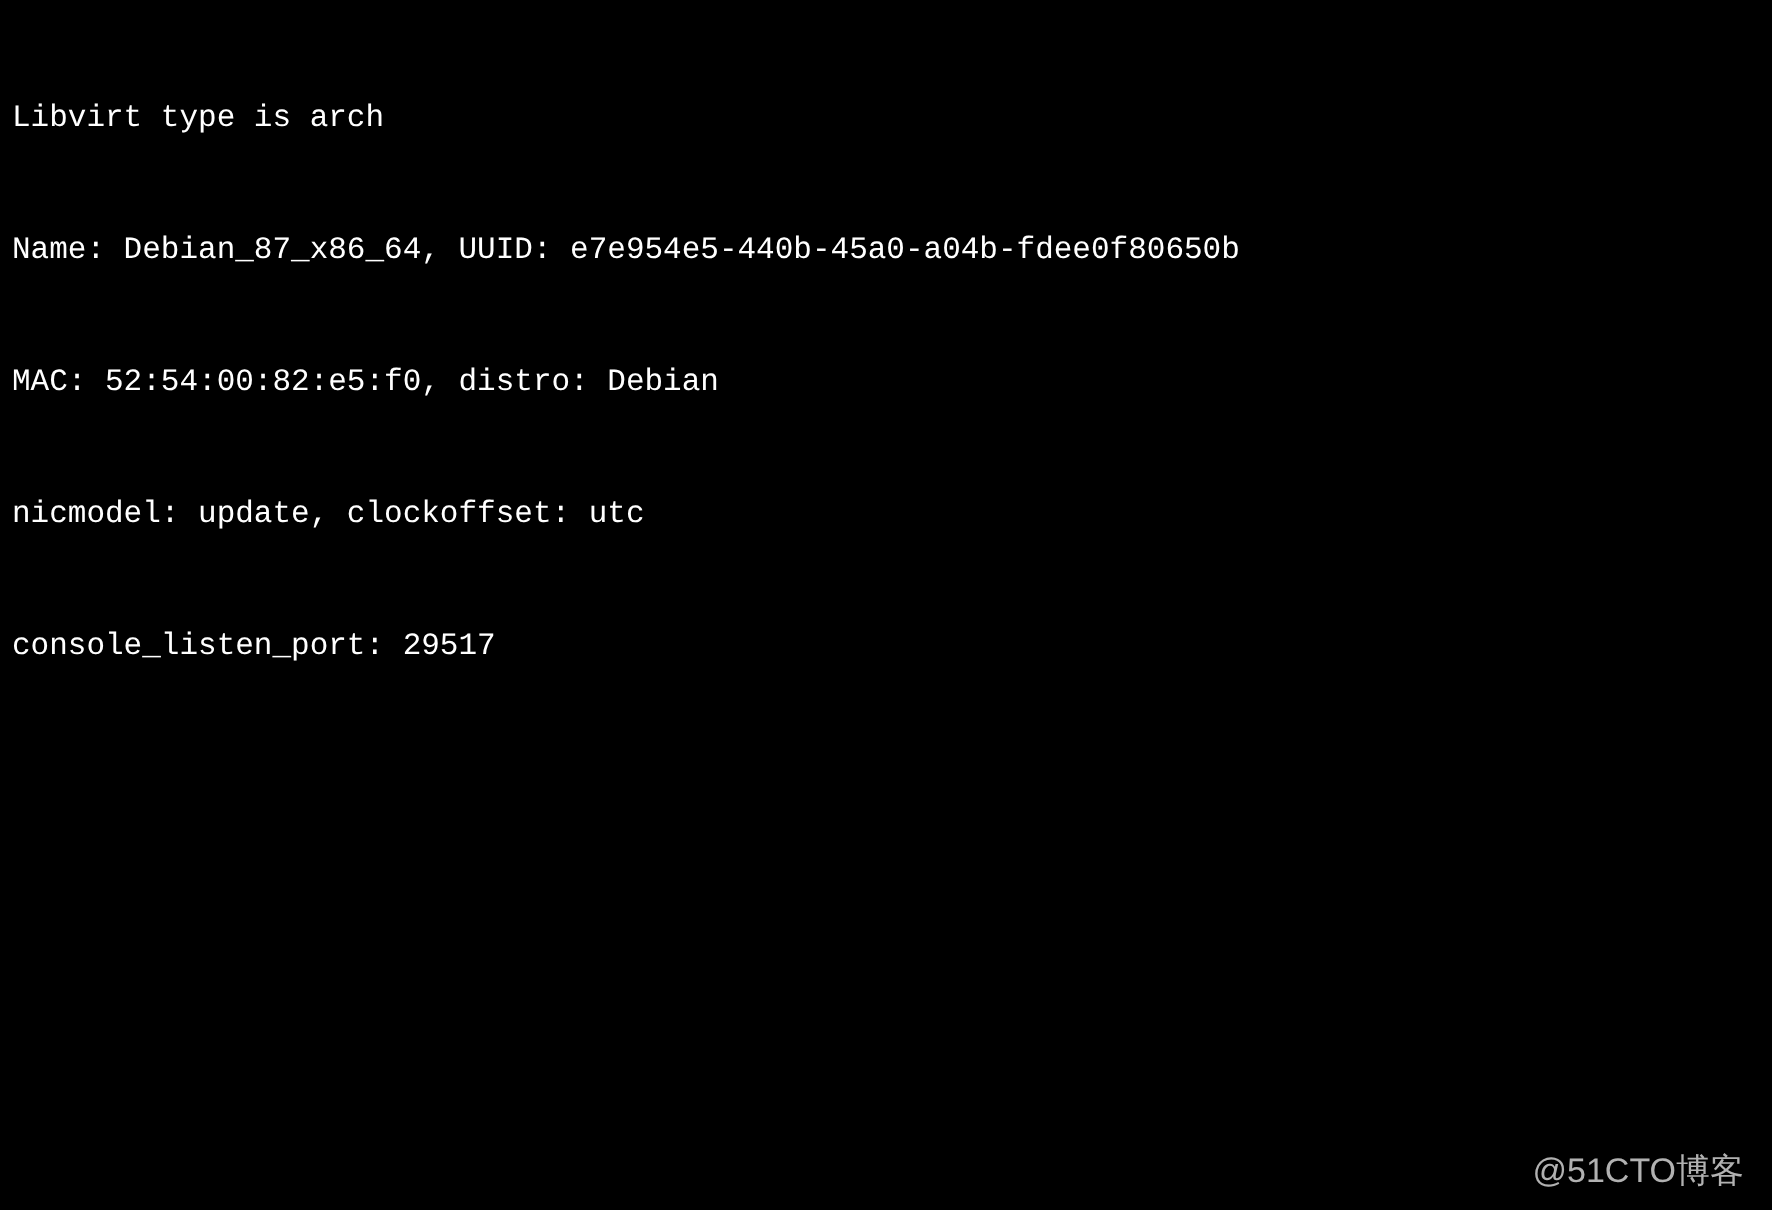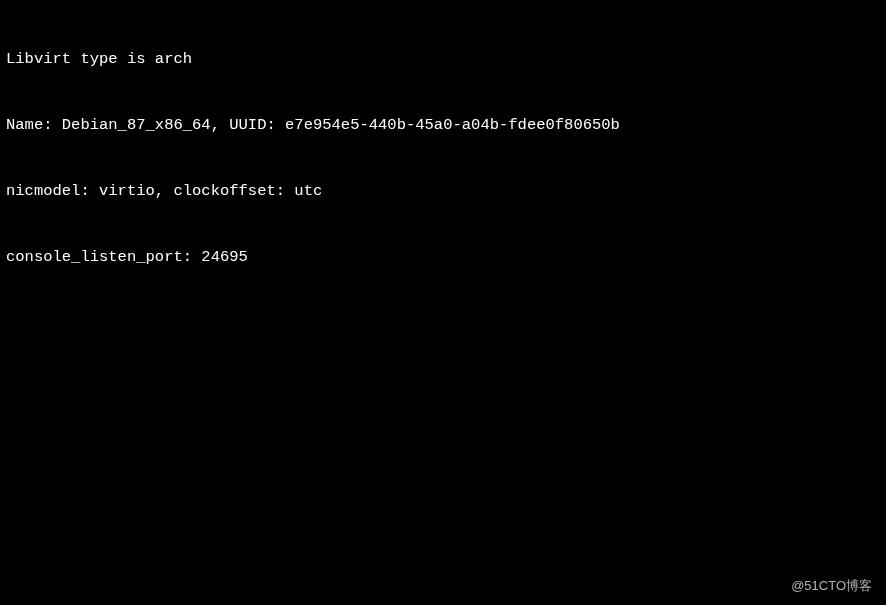--- a/index.html
+++ b/index.html
@@ -23,33 +23,34 @@
     white-space: pre;
   }
   .line {
     display: block;
   }
   .watermark {
     position: absolute;
     right: 14px;
     bottom: 8px;
     font-family: Arial, sans-serif;
-    font-size: 13px;
+    font-size: 17px;
     color: #d0d0d0;
     opacity: 0.85;
   }
 </style>
 </head>
 <body>
 
 <div class="terminal">
   <span class="line">Libvirt type is arch</span>
   <span class="line">Name: Debian_87_x86_64, UUID: e7e954e5-440b-45a0-a04b-fdee0f80650b</span>
-  <span class="line">nicmodel: virtio, clockoffset: utc</span>
-  <span class="line">console_listen_port: 24695</span>
+  <span class="line">MAC: 52:54:00:82:e5:f0, distro: Debian</span>
+  <span class="line">nicmodel: update, clockoffset: utc</span>
+  <span class="line">console_listen_port: 29517</span>
   
   
   
   
   
   
   
   
   
   

